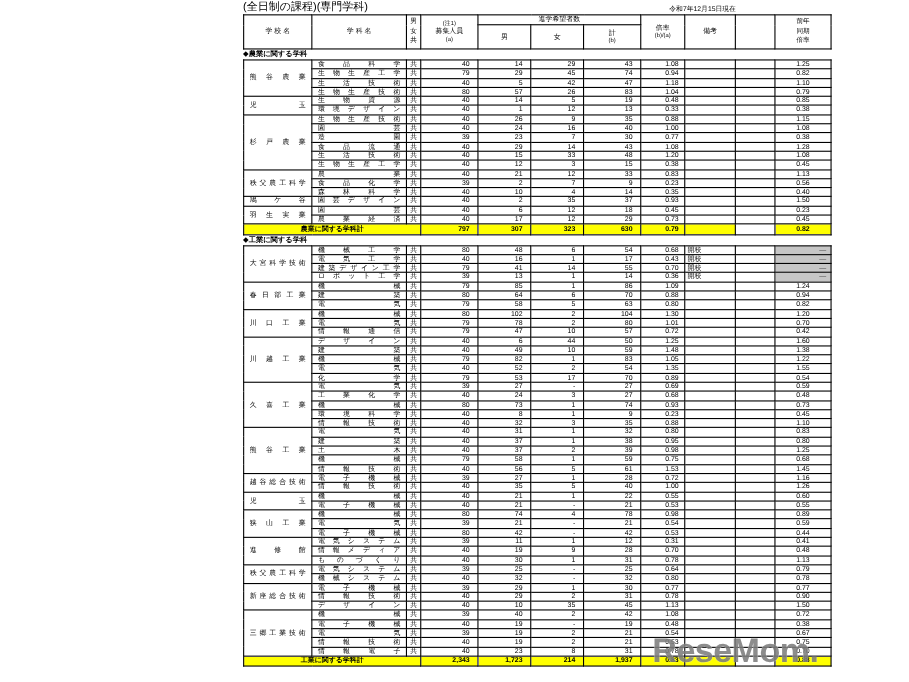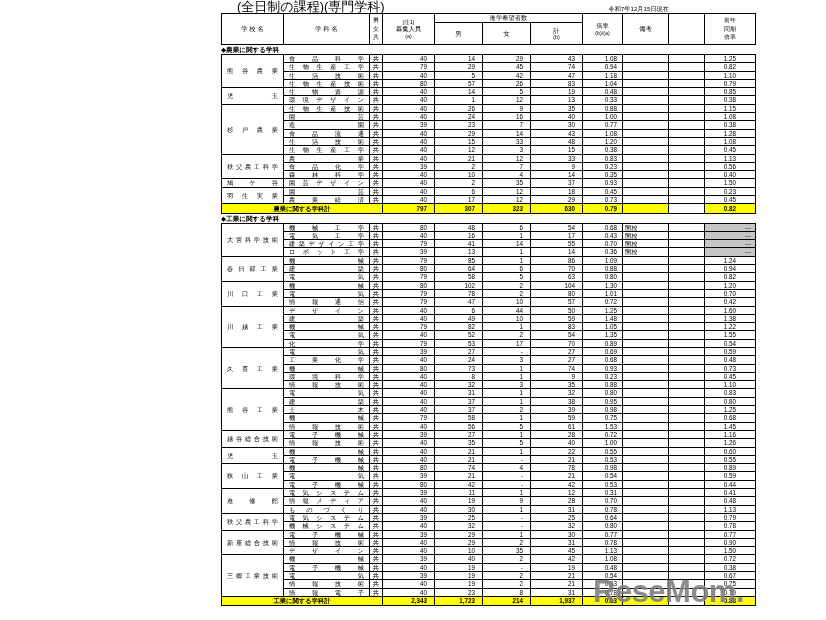--- a/index.html
+++ b/index.html
@@ -1,20 +1,20 @@
 <!DOCTYPE html>
 <html><head>
 <meta charset="utf-8">
 <style>
   html,body{margin:0;padding:0;background:#ffffff;}
   .page{position:relative;width:826px;height:620px;background:#ffffff;overflow:hidden;
         font-family:"Liberation Sans","DejaVu Sans",sans-serif;color:#000;}
   .content{position:absolute;left:221px;top:2px;width:534px;}
   .topbar{position:relative;height:11px;}
-  .title{position:absolute;left:16px;top:0;font-size:13px;line-height:10px;}
+  .title{position:absolute;left:0;top:0;font-size:10px;line-height:10px;}
   .date{position:absolute;right:86px;top:2px;font-size:6.2px;line-height:9px;}
   table.grid{border-collapse:collapse;table-layout:fixed;width:534px;}
   table.grid td{border:1px solid #000;font-size:6.3px;line-height:7.3px;height:7.3px;
       padding:0;overflow:hidden;white-space:nowrap;vertical-align:middle;}
   td.nb{border:none;background:transparent !important;}
   .hc{text-align:center;font-size:6.2px;}
   .tiny{font-size:5.3px;line-height:6px;}
   .hline{line-height:7.5px;}
   #hdr tr.h1 td{height:8px;}
   #hdr tr.h2 td{height:21px;}

